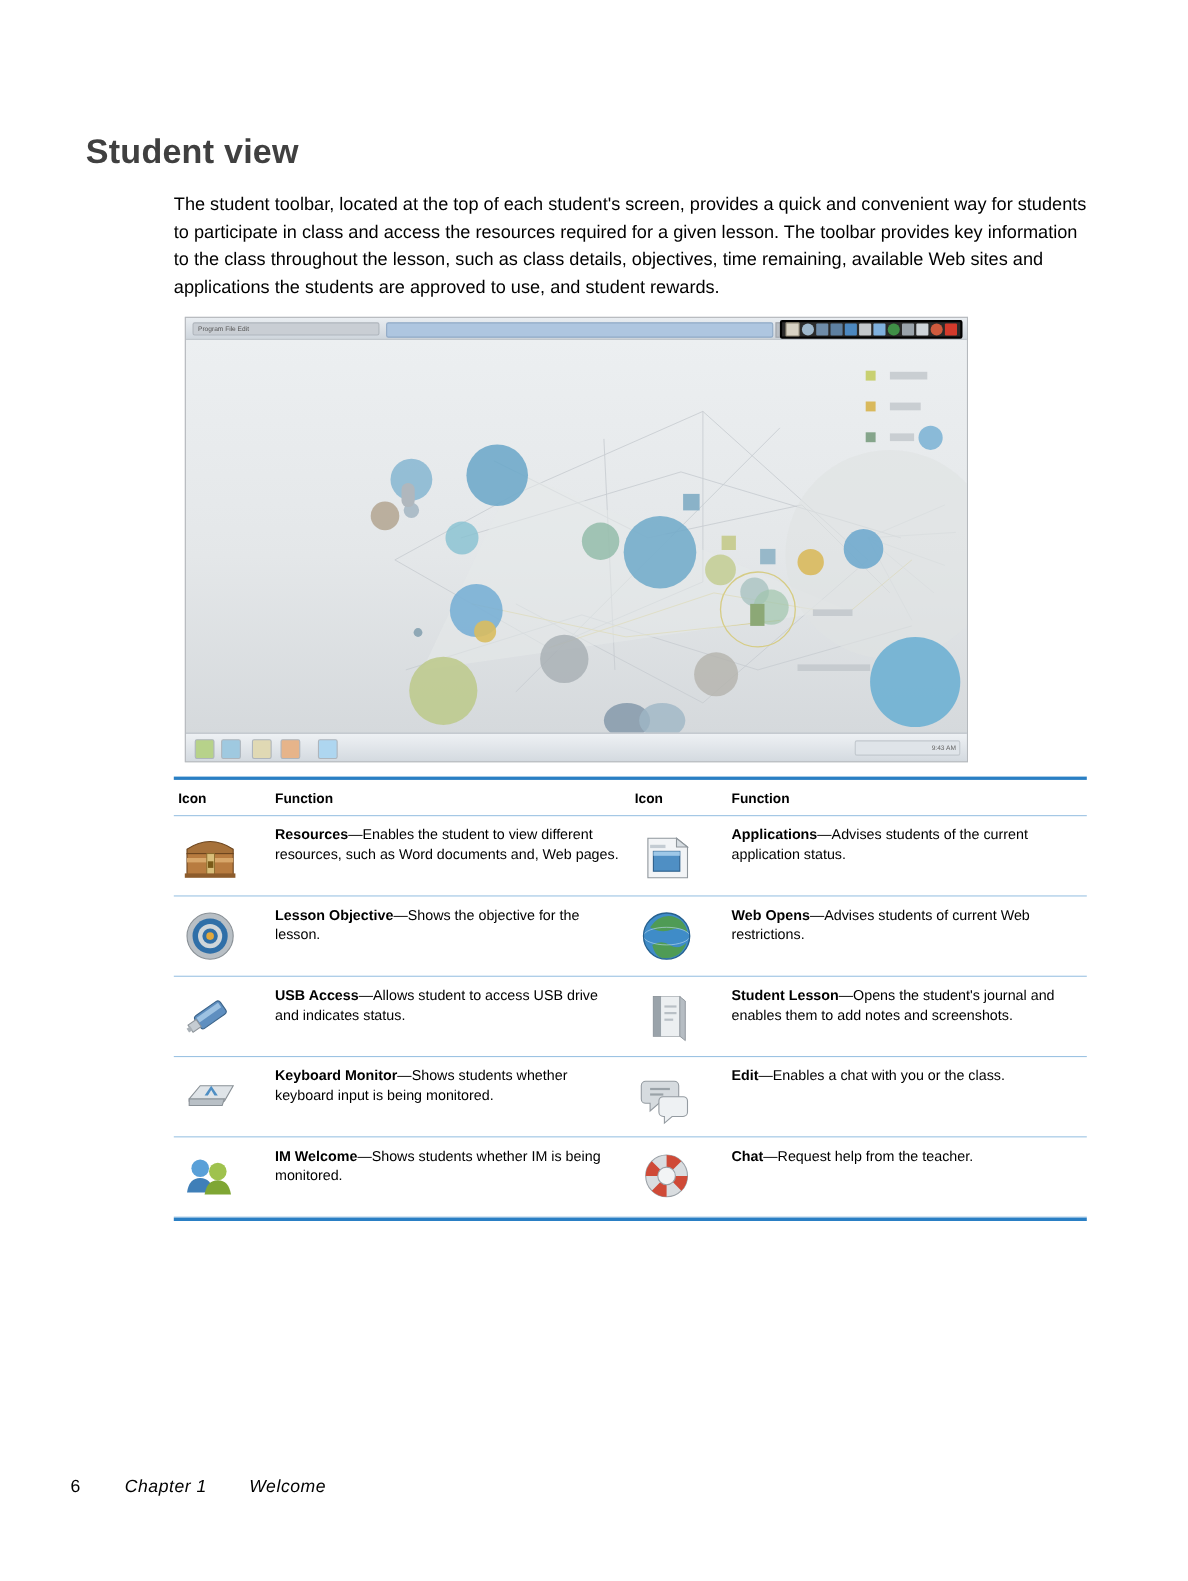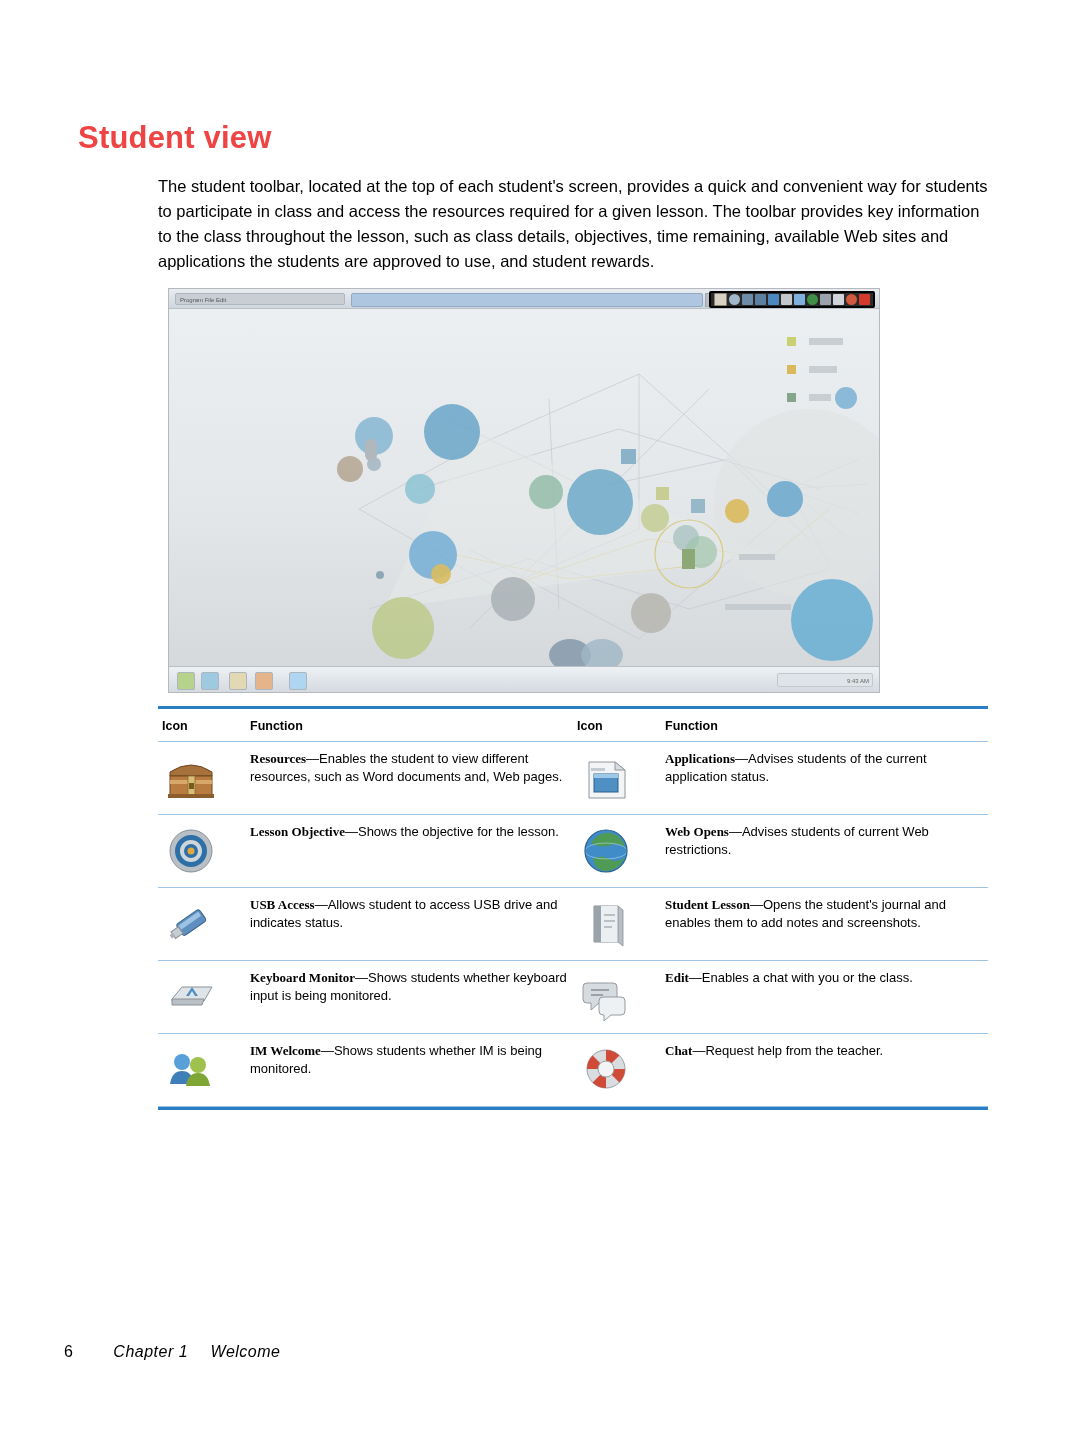--- a/index.html
+++ b/index.html
@@ -19,21 +19,21 @@
     position: relative;
     width: 1080px;
     height: 1437px;
   }
   .title {
     position: absolute;
     left: 78px;
     top: 99px;
     font-size: 31px;
     font-weight: bold;
-    color: #ef4444;
+    color: #404040;
     letter-spacing: 0.2px;
   }
   .intro {
     position: absolute;
     left: 158px;
     top: 157px;
     width: 830px;
     font-size: 16.5px;
     line-height: 25px;
     color: #000;
@@ -180,21 +180,21 @@
     line-height: 18px;
     padding: 8px 6px 10px 4px;
   }
   .col-icon { width: 88px; }
   .col-fn   { width: 327px; }
   .icon-box {
     width: 58px;
     height: 54px;
     position: relative;
   }
-  .desc b { font-weight: bold; font-family: Liberation Serif, serif; }
+  .desc b { font-weight: bold; }
   .sep-cell { padding: 0 !important; }
   .sep-line { height: 1px; background: #9cc3e3; }
 
   
   .footer {
     position: absolute;
     left: 64px;
     top: 1343px;
     font-size: 16px;
     color: #000;
@@ -513,16 +513,16 @@
           </tr>
 
       </tbody>
     </table>
     <div class="rule-bot"></div>
   </div>
 
   <div class="footer">
     <span class="pg">6</span>
     <span class="ch">Chapter 1</span>
-    <span class="ch" style="margin-left:18px;">Welcome</span>
+    <span class="ch" style="margin-left:34px;">Welcome</span>
   </div>
 
 </div>
 
 </body></html>

